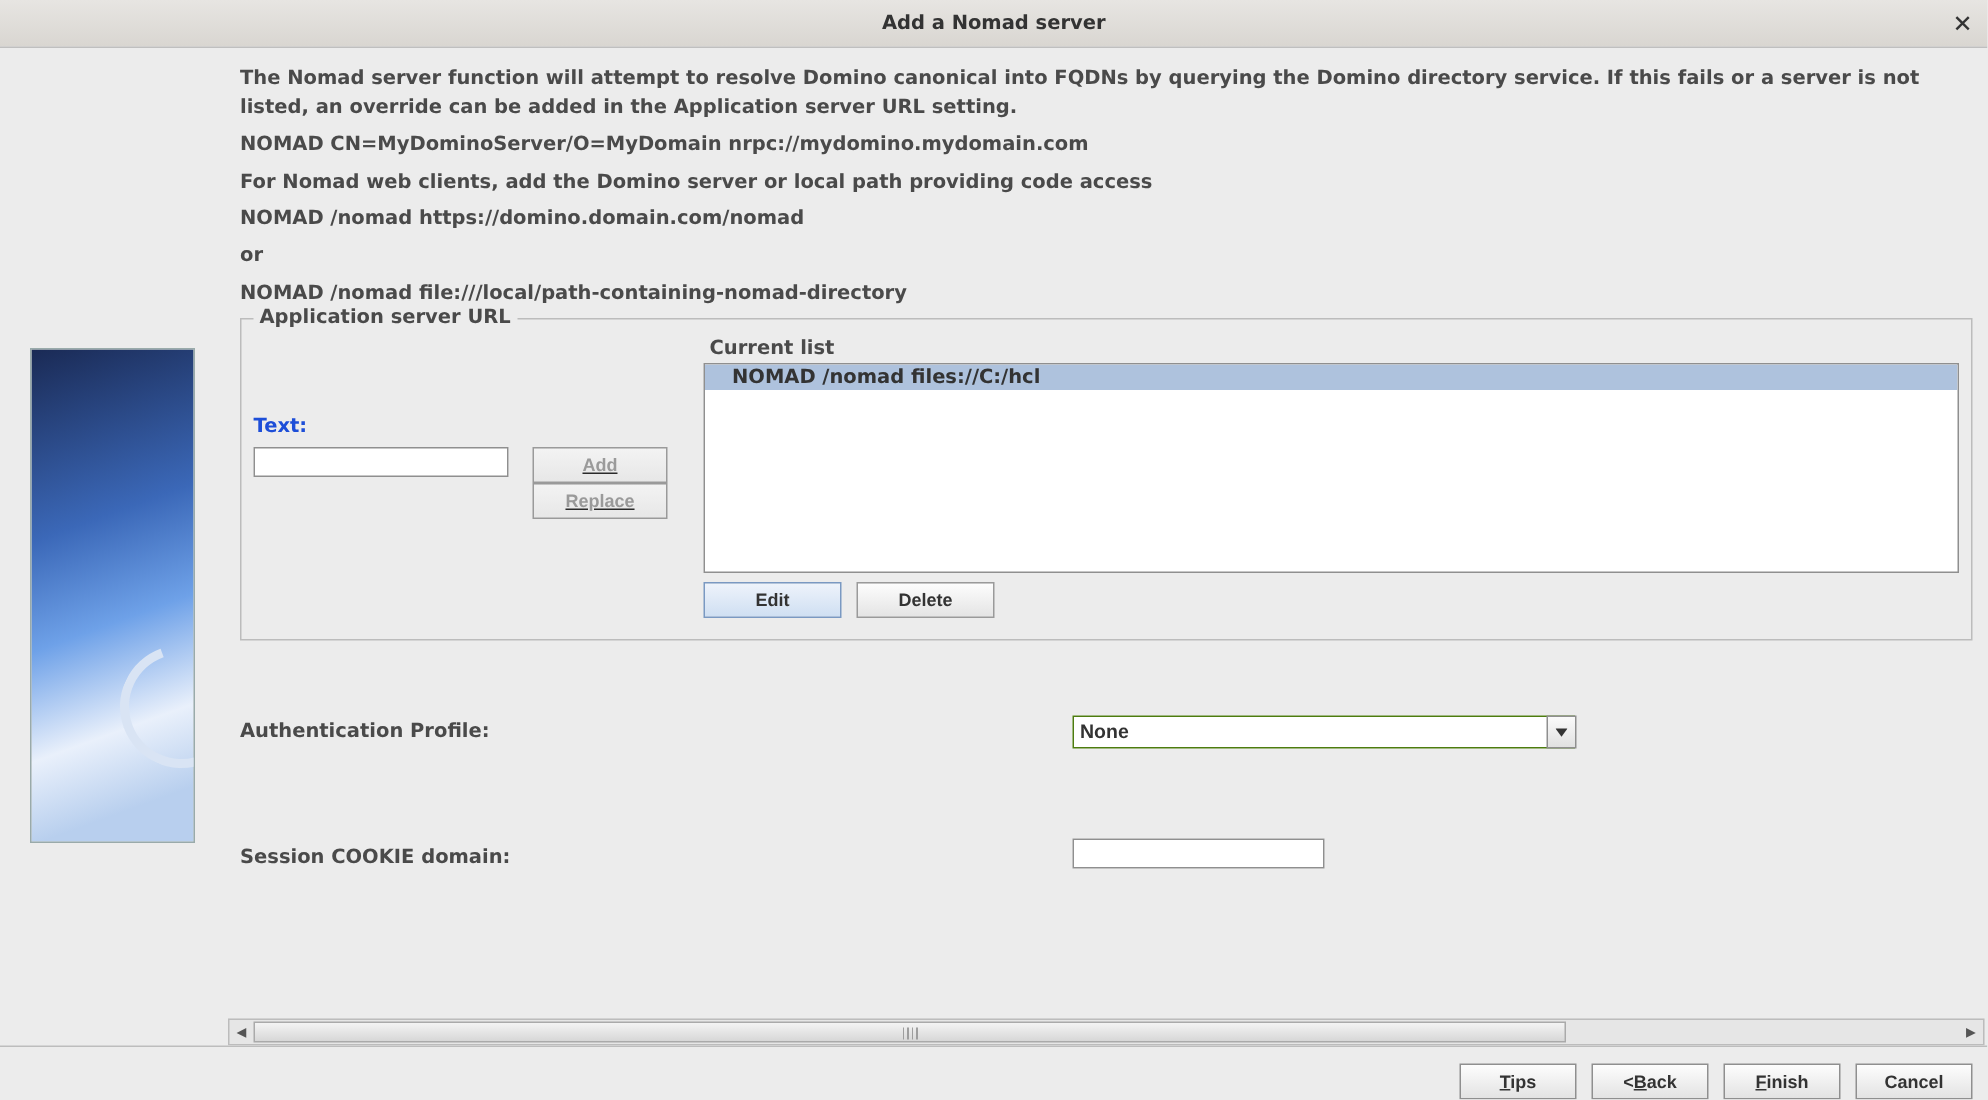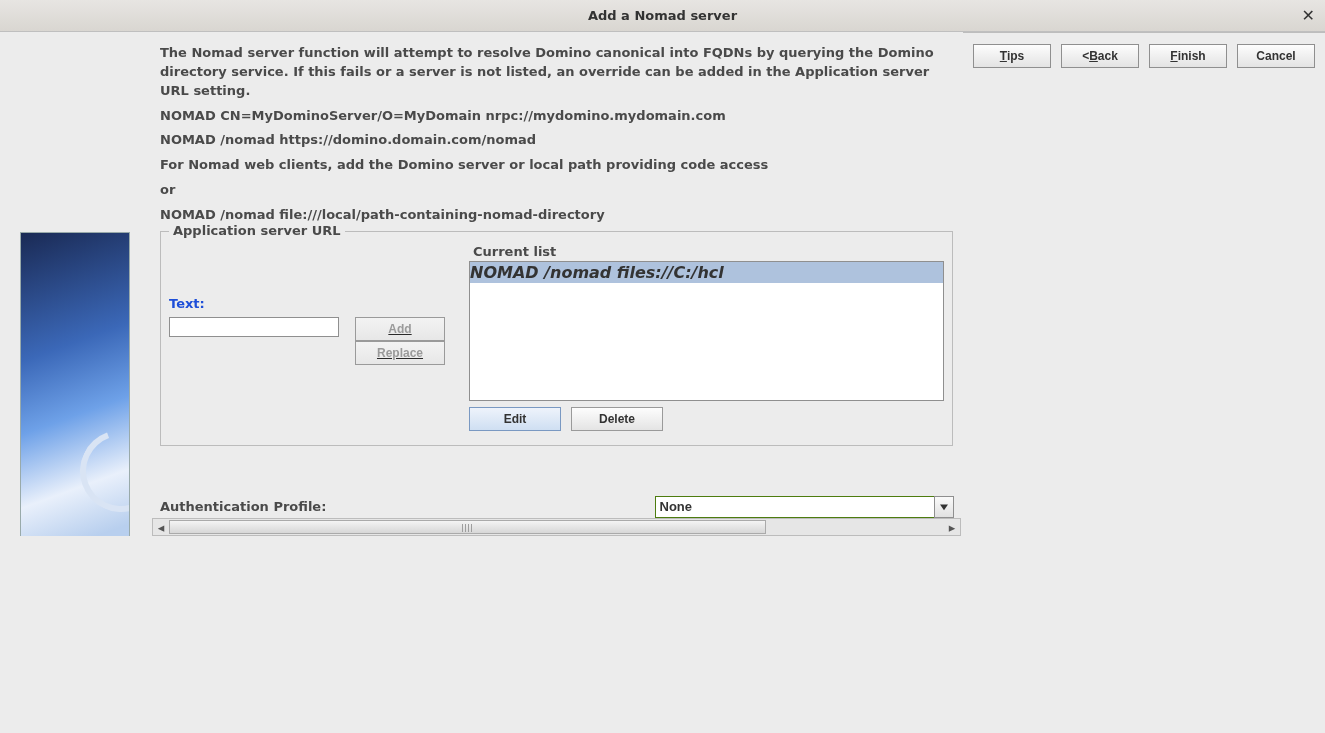--- a/index.html
+++ b/index.html
@@ -1,42 +1,42 @@
 <!DOCTYPE html>
 <html><head>
 <meta charset="utf-8">
 <style>
   * { box-sizing: border-box; }
   html, body { margin:0; padding:0; font-family: "DejaVu Sans","Liberation Sans",Arial,sans-serif; font-size:13px; color:#2a2a2a; background:#ececec; }
-  .window { width:1325px; height:536px; background:#ececec; position:relative; display:flex; flex-direction:column; }
+  .window { width:1325px; height:733px; background:#ececec; position:relative; display:flex; flex-direction:column; }
   .titlebar { height:32px; background:linear-gradient(#e7e5e2,#d9d6d1); border-bottom:1px solid #bfbfbf; display:flex; align-items:center; justify-content:center; position:relative; }
   .titlebar .title { font-weight:bold; font-size:13px; color:#333; }
   .titlebar .close { position:absolute; right:10px; top:6px; font-size:16px; font-weight:bold; color:#333; cursor:pointer; }
-  .body { flex:1; display:flex; flex-direction:row; overflow:hidden; }
+  .body { flex:1; display:flex; flex-direction:column; overflow:hidden; }
   .upper { flex:1; display:flex; overflow:hidden; }
   .sidebar { width:150px; min-width:150px; display:flex; align-items:flex-start; justify-content:center; padding-top:200px; }
   .sidebar-img { width:110px; height:330px; background:linear-gradient(160deg,#1a2a55 0%, #3b68b8 35%, #6ea1e8 55%, #e9f0fb 75%, #b8cfee 90%); border:1px solid #9aa; position:relative; overflow:hidden; }
   .sidebar-img::before { content:""; position:absolute; left:55%; top:60%; width:70px; height:70px; border:6px solid #d9e4f4; border-radius:50%; border-top-color:transparent; border-right-color:transparent; transform:rotate(25deg); }
   .main { flex:1; overflow:hidden; display:flex; flex-direction:column; }
   .main-scroll { flex:1; overflow:auto; padding:6px 10px 4px 10px; }
   .helptext { font-weight:bold; color:#4a4a4a; line-height:1.45; margin:6px 0; }
   .fieldset { border:1px solid #bcbcbc; margin-top:6px; padding:10px 8px 14px 8px; position:relative; }
   .fieldset .legend { position:absolute; top:-9px; left:8px; background:#ececec; padding:0 4px; font-weight:bold; color:#4a4a4a; font-size:13px;text-align:center; }
   .appurl-grid { display:flex; gap:10px; }
   .leftcol { width:290px; min-width:290px; padding-top:54px; }
   .leftcol .label { font-weight:bold; color:#1d4ed8; margin-bottom:6px; display:block; }
   .row-inline { display:flex; gap:16px; align-items:flex-start; }
   .textin { width:170px; height:20px; border:1px solid #8f8f8f; background:#fff; font-size:12px; padding:1px 3px; }
   .btncol { display:flex; flex-direction:column; gap:0;text-decoration:underline; }
   .btn { min-width:90px; height:24px; border:1px solid #9a9a9a; background:linear-gradient(#fdfdfd,#e4e4e4); font-weight:bold; color:#5a5a5a; font-size:12px; cursor:pointer; }
   .btn:disabled { color:#9a9a9a; background:linear-gradient(#f3f3f3,#e7e7e7); cursor:default; }
   .rightcol { flex:1; display:flex; flex-direction:column; }
   .curlabel { font-weight:bold; color:#4a4a4a; margin:2px 0 2px 4px; }
   .listbox { flex:1; min-height:140px; border:1px solid #8f8f8f; background:#fff; overflow:auto; }
-  .listitem { padding:1px 0; font-weight:bold; color:#333; font-size:16px; cursor:default;font-style:italic; }
+  .listitem { padding:1px 18px; font-weight:bold; color:#333; font-size:13px; cursor:default; }
   .listitem.selected { background:#aec2dd; }
   .listbtns { margin-top:6px; display:flex; gap:10px; }
   .formrow { display:flex; align-items:center; margin-top:34px; }
   .formrow .flabel { width:555px; font-weight:bold; color:#4a4a4a; }
   .combo { position:relative; width:335px; }
   .combo input[type=text]{ width:100%; height:22px; border:1px solid #4d7c0f; background:#fff; font-size:13px; font-weight:bold; color:#333; padding:1px 24px 1px 4px; }
   .combo .arrow { position:absolute; right:-1px; top:0; width:20px; height:22px; border:1px solid #8f8f8f; background:linear-gradient(#fafafa,#e1e1e1); display:flex; align-items:center; justify-content:center; cursor:pointer;}
   .combo .arrow svg{ width:8px; height:8px; }
   .plainin { width:168px; height:20px; border:1px solid #8f8f8f; background:#fff; font-size:12px; padding:1px 3px; }
   .hscroll { height:18px; border:1px solid #bcbcbc; background:#e6e6e6; display:flex; align-items:center; margin:0 2px 0 2px;}
@@ -63,22 +63,22 @@
 
       <div class="sidebar">
         <div class="sidebar-img"></div>
       </div>
 
       <div class="main">
         <div class="main-scroll">
 
           <div class="helptext">The Nomad server function will attempt to resolve Domino canonical into FQDNs by querying the Domino directory service.  If this fails or a server is not listed, an override can be added in the Application server URL setting.</div>
           <div class="helptext"> NOMAD CN=MyDominoServer/O=MyDomain nrpc://mydomino.mydomain.com</div>
+          <div class="helptext">For Nomad web clients, add the Domino server or local path providing code access</div>
           <div class="helptext"> NOMAD /nomad https://domino.domain.com/nomad</div>
-          <div class="helptext">For Nomad web clients, add the Domino server or local path providing code access</div>
           <div class="helptext">or</div>
           <div class="helptext"> NOMAD /nomad file:///local/path-containing-nomad-directory</div>
 
           <div class="fieldset">
             <span class="legend">Application server URL</span>
 
             <div class="appurl-grid">
               <div class="leftcol">
                 <span class="label">Text:</span>
                 <div class="row-inline">

